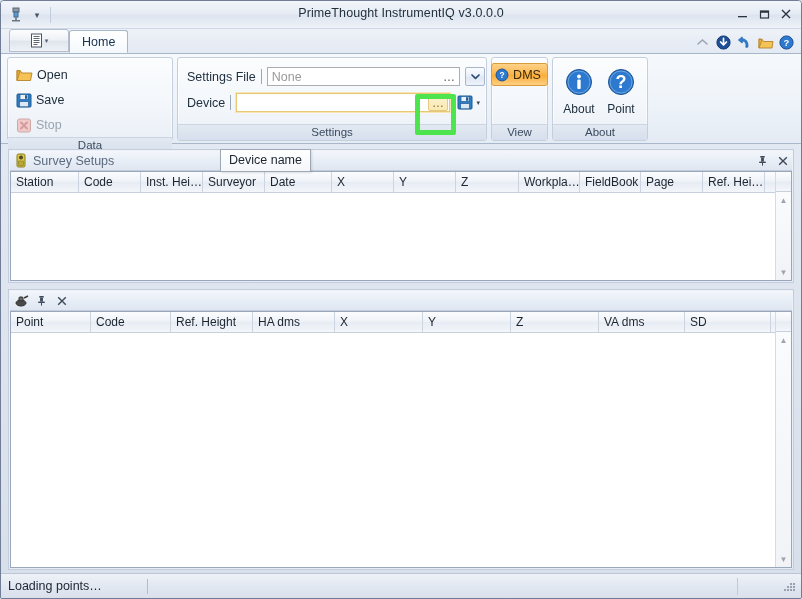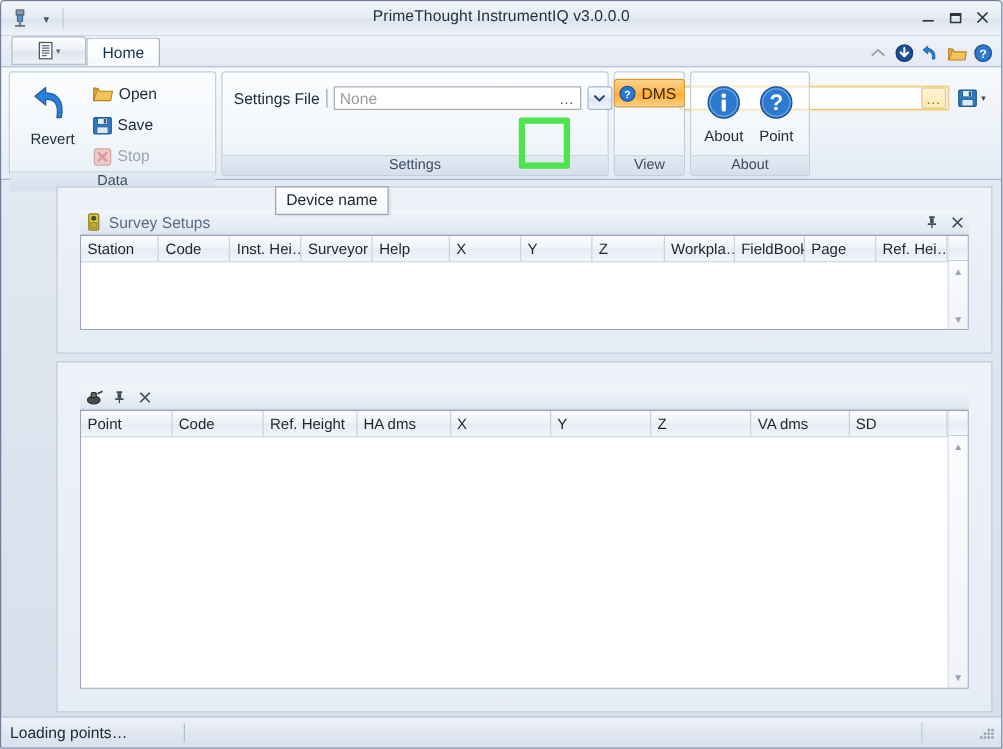--- a/index.html
+++ b/index.html
@@ -165,21 +165,21 @@
     padding: 1px 5px 1px 2px;
     height: 20px;
     border: 1px solid transparent;
     border-radius: 3px;
     font-size: 12.5px;
     color: #1c2b3a;
   }
   .smallbtn.disabled { color: #9aa4b0; }
 
   
-  .settings-rows { display: flex; flex-direction: row; gap: 5px; padding: 6px 4px 0 4px; width: 100%; }
+  .settings-rows { display: flex; flex-direction: column; gap: 5px; padding: 6px 4px 0 4px; width: 100%; }
   .srow { display: flex; align-items: center; gap: 5px; }
   .slabel { font-size: 12.5px; color: #22313f; white-space: nowrap; }
   .sep-v { width: 1px; height: 15px; background: #9aa7b8; }
   .sfield {
     position: relative;
     height: 19px;
     background: #fff;
     border: 1px solid #abadb3;
     display: flex; align-items: center;
     box-sizing: border-box;
@@ -272,25 +272,24 @@
     left: 0; right: 0;
     top: 142px; bottom: 26px;
     padding: 6px 7px 2px 7px;
     box-sizing: border-box;
     display: flex; flex-direction: column;
     gap: 6px;
   }
   .panel-outer {
     border: 1px solid #c3cddc;
     background: linear-gradient(180deg,#eef2f8,#e6ecf5);
-    padding: 18px;
+    padding: 1px;
     box-sizing: border-box;
     display: flex; flex-direction: column;
     min-height: 0;
-    margin-left: 37px;
   }
   .panel-caption {
     height: 19px;
     display: flex; align-items: center;
     padding: 0 2px 0 4px;
     background: linear-gradient(180deg,#f3f6fb 0%,#e8eef6 50%,#dfe6f1 100%);
     border-bottom: 1px solid #c3cddc;
     gap: 5px;
   }
   .panel-caption .cap-title {
@@ -468,26 +467,20 @@
           <text x="7.5" y="11.2" font-size="9.5" font-family="Liberation Sans, sans-serif" font-weight="bold" fill="#fff" text-anchor="middle">?</text>
         </svg>
       </div>
     </div>
   </div>
 
   <div class="ribbon">
 
     <div class="group" style="width:166px">
       <div class="group-body">
-        <div class="bigbtn">
-          <svg width="34" height="34" viewBox="0 0 34 34">
-            <path d="M24 27 C27 12 19 7 11.5 7.5 L11.5 3 L3 10 L11.5 17 L11.5 12.5 C17.5 12 22.5 15 20.5 27 Z" fill="#2b7fd4" stroke="#1a5ea6" stroke-width="1" stroke-linejoin="round"></path>
-          </svg>
-          <span class="lbl">Revert</span>
-        </div>
 
         <div class="smallcol">
           <div class="smallbtn">
             <svg width="17" height="15" viewBox="0 0 17 15">
               <path d="M1 2.5 L1 12.5 L14.5 12.5 L16 5 L5.8 5 L4.4 2.8 Z" fill="#f5c255" stroke="#b5832a" stroke-width="0.9" stroke-linejoin="round"></path>
               <path d="M1 2.5 L1 12.5 L3.6 5 L4.2 2.8 Z" fill="#e3a734" stroke="#b5832a" stroke-width="0.8"></path>
             </svg>
             <span>Open</span>
           </div>
           <div class="smallbtn">
@@ -621,21 +614,21 @@
         </div>
       </div>
 
       <div class="grid-wrap">
         <div class="grid-main">
           <div class="grid-head">
             <div class="hcell" style="width:68px">Station</div>
             <div class="hcell" style="width:62px">Code</div>
             <div class="hcell" style="width:62px">Inst. Hei…</div>
             <div class="hcell" style="width:62px">Surveyor</div>
-            <div class="hcell" style="width:67px">Help</div>
+            <div class="hcell" style="width:67px">Date</div>
             <div class="hcell" style="width:62px">X</div>
             <div class="hcell" style="width:62px">Y</div>
             <div class="hcell" style="width:63px">Z</div>
             <div class="hcell" style="width:61px">Workpla…</div>
             <div class="hcell" style="width:61px">FieldBook</div>
             <div class="hcell" style="width:62px">Page</div>
             <div class="hcell" style="width:62px">Ref. Hei…</div>
           </div>
           <div class="grid-body"></div>
         </div>

